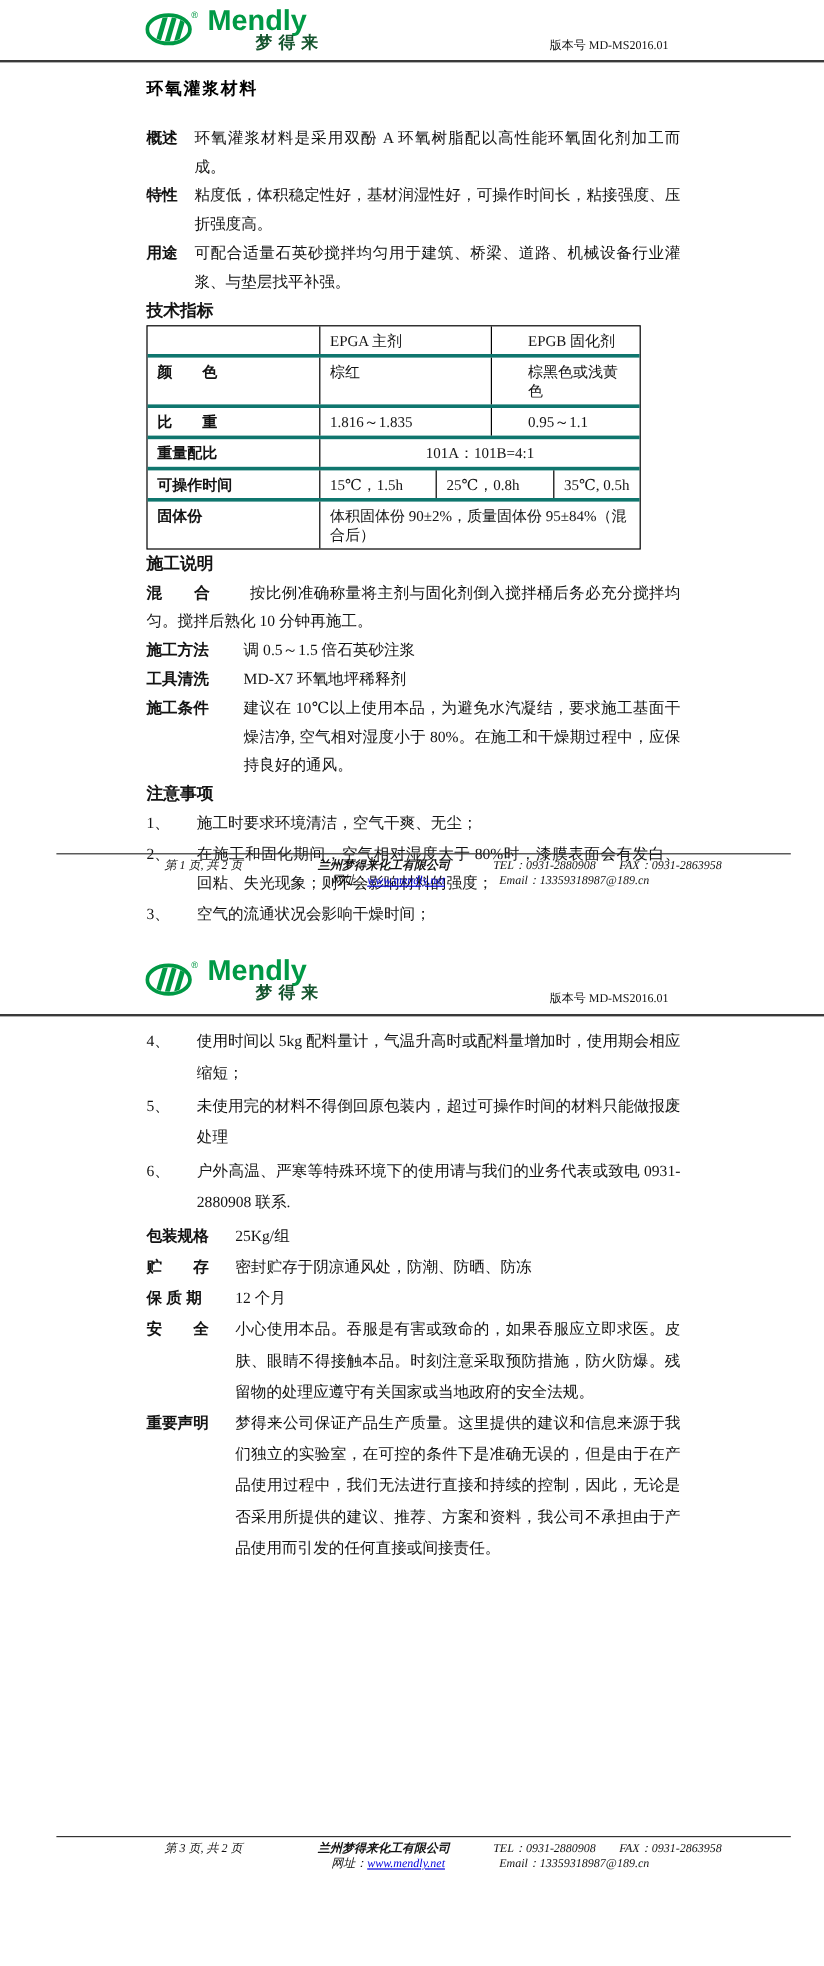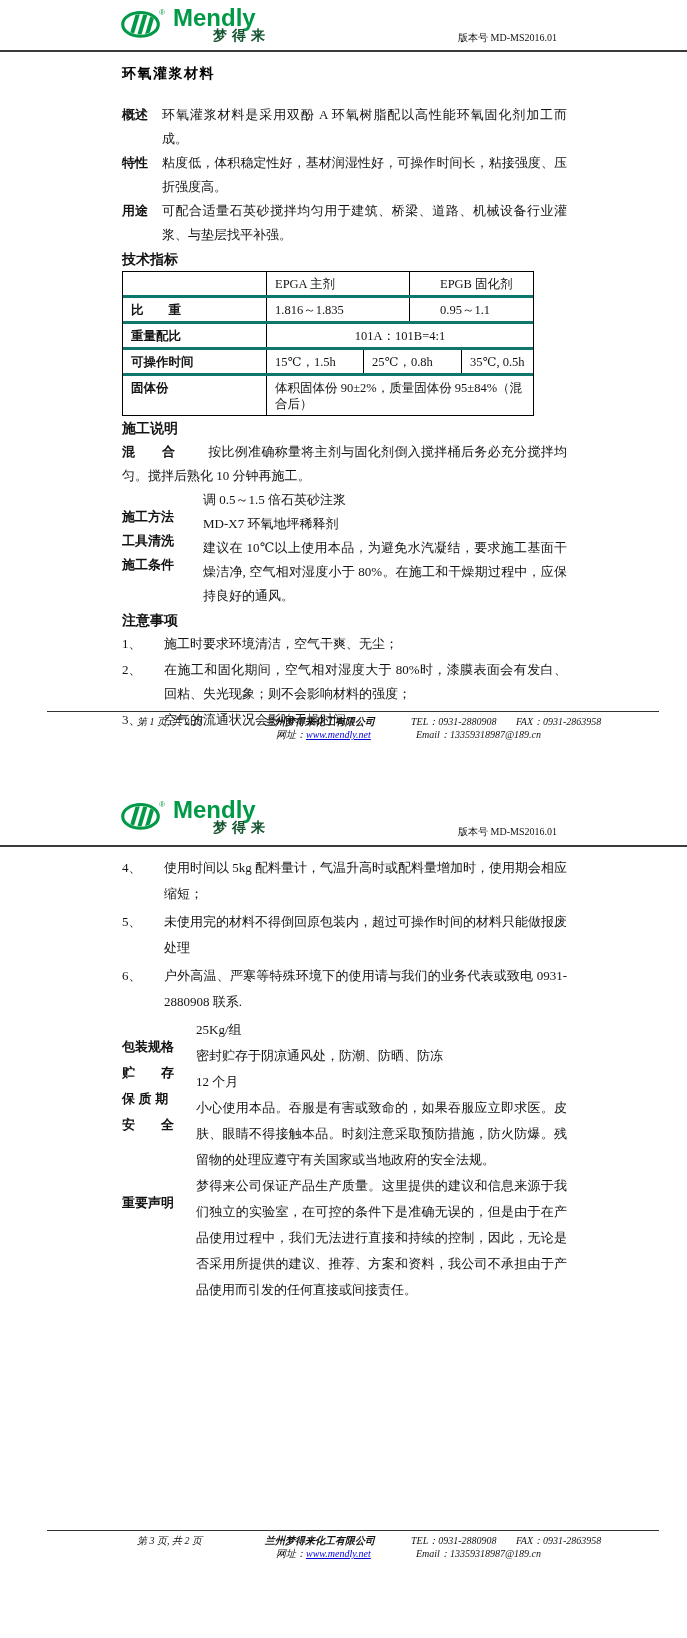--- a/index.html
+++ b/index.html
@@ -32,21 +32,21 @@
              font-size:14px;font-weight:bold;letter-spacing:1.5px;
              margin:9px 0 18px 0;color:#000;}
   .sec-title{font-family:Liberation Mono, monospace;
              font-size:14px;font-weight:bold;margin:4px 0 2px 0;height:18px;line-height:18px;}
   p{margin:0;}
   .lbl{font-family:"Liberation Sans","DejaVu Sans",sans-serif;font-weight:bold;}
   .hang-s{position:relative;padding-left:40px;}
   .hang-s>.lbl{position:absolute;left:0;top:0;}
   .hang-m{position:relative;padding-left:81px;}
   #page2 .hang-m{padding-left:74px;}
-  .hang-m>.lbl{position:absolute;left:0;top:17px;}
+  .hang-m>.lbl{position:absolute;left:0;top:0;}
   .mixp>.lbl{margin-right:33px;}
   .note{position:relative;padding-left:42px;margin-bottom:2px;}
   .note>.num{position:absolute;left:0;top:0;}
 
   
   .ttable{width:410px;border:1px solid #000;margin:2px 0 4px 0;
           font-size:12.5px;text-align:left;}
   .trow{display:flex;border-bottom:3px solid #0f766e;}
   .trow:last-child{border-bottom:none;}
   .tcell{box-sizing:border-box;padding:4px 8px 3px 8px;line-height:16px;}
@@ -120,20 +120,25 @@
 
     <h2 class="sec-title">技术指标</h2>
 
     <div class="ttable">
       <div class="trow">
         <div class="tcell tc1"></div>
         <div class="tcell tc2">EPGA 主剂</div>
         <div class="tcell tc3">EPGB 固化剂</div>
       </div>
       <div class="trow">
+        <div class="tcell tc1">颜　　色</div>
+        <div class="tcell tc2">棕红</div>
+        <div class="tcell tc3">棕黑色或浅黄色</div>
+      </div>
+      <div class="trow">
         <div class="tcell tc1">比　　重</div>
         <div class="tcell tc2">1.816～1.835</div>
         <div class="tcell tc3">0.95～1.1</div>
       </div>
       <div class="trow">
         <div class="tcell tc1">重量配比</div>
         <div class="tcell tspan tcenter">101A：101B=4:1</div>
       </div>
       <div class="trow">
         <div class="tcell tc1">可操作时间</div>

